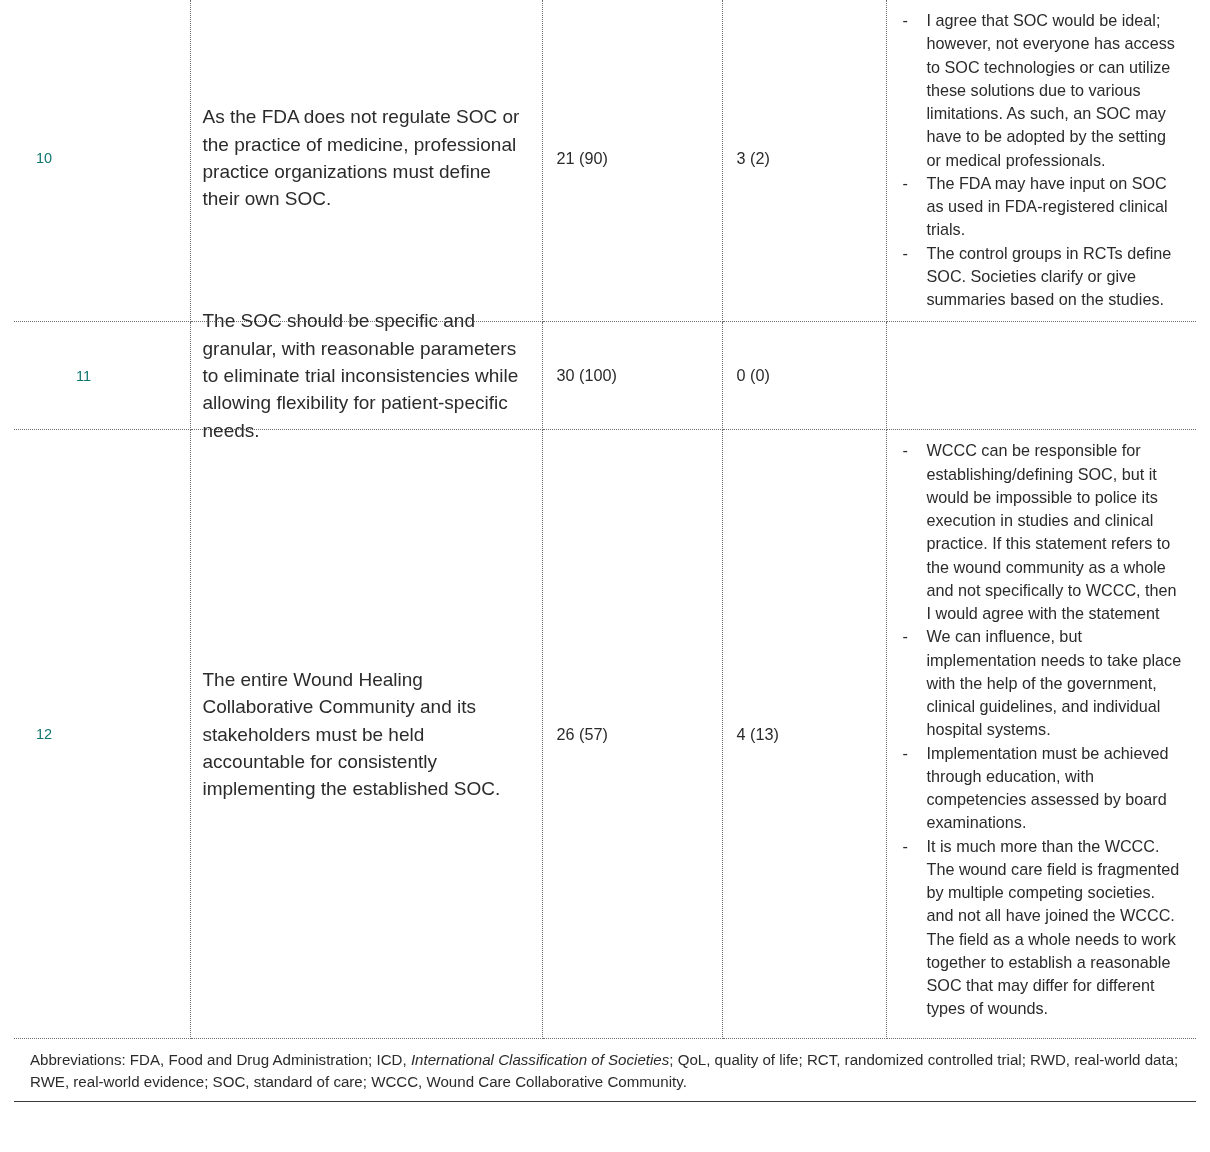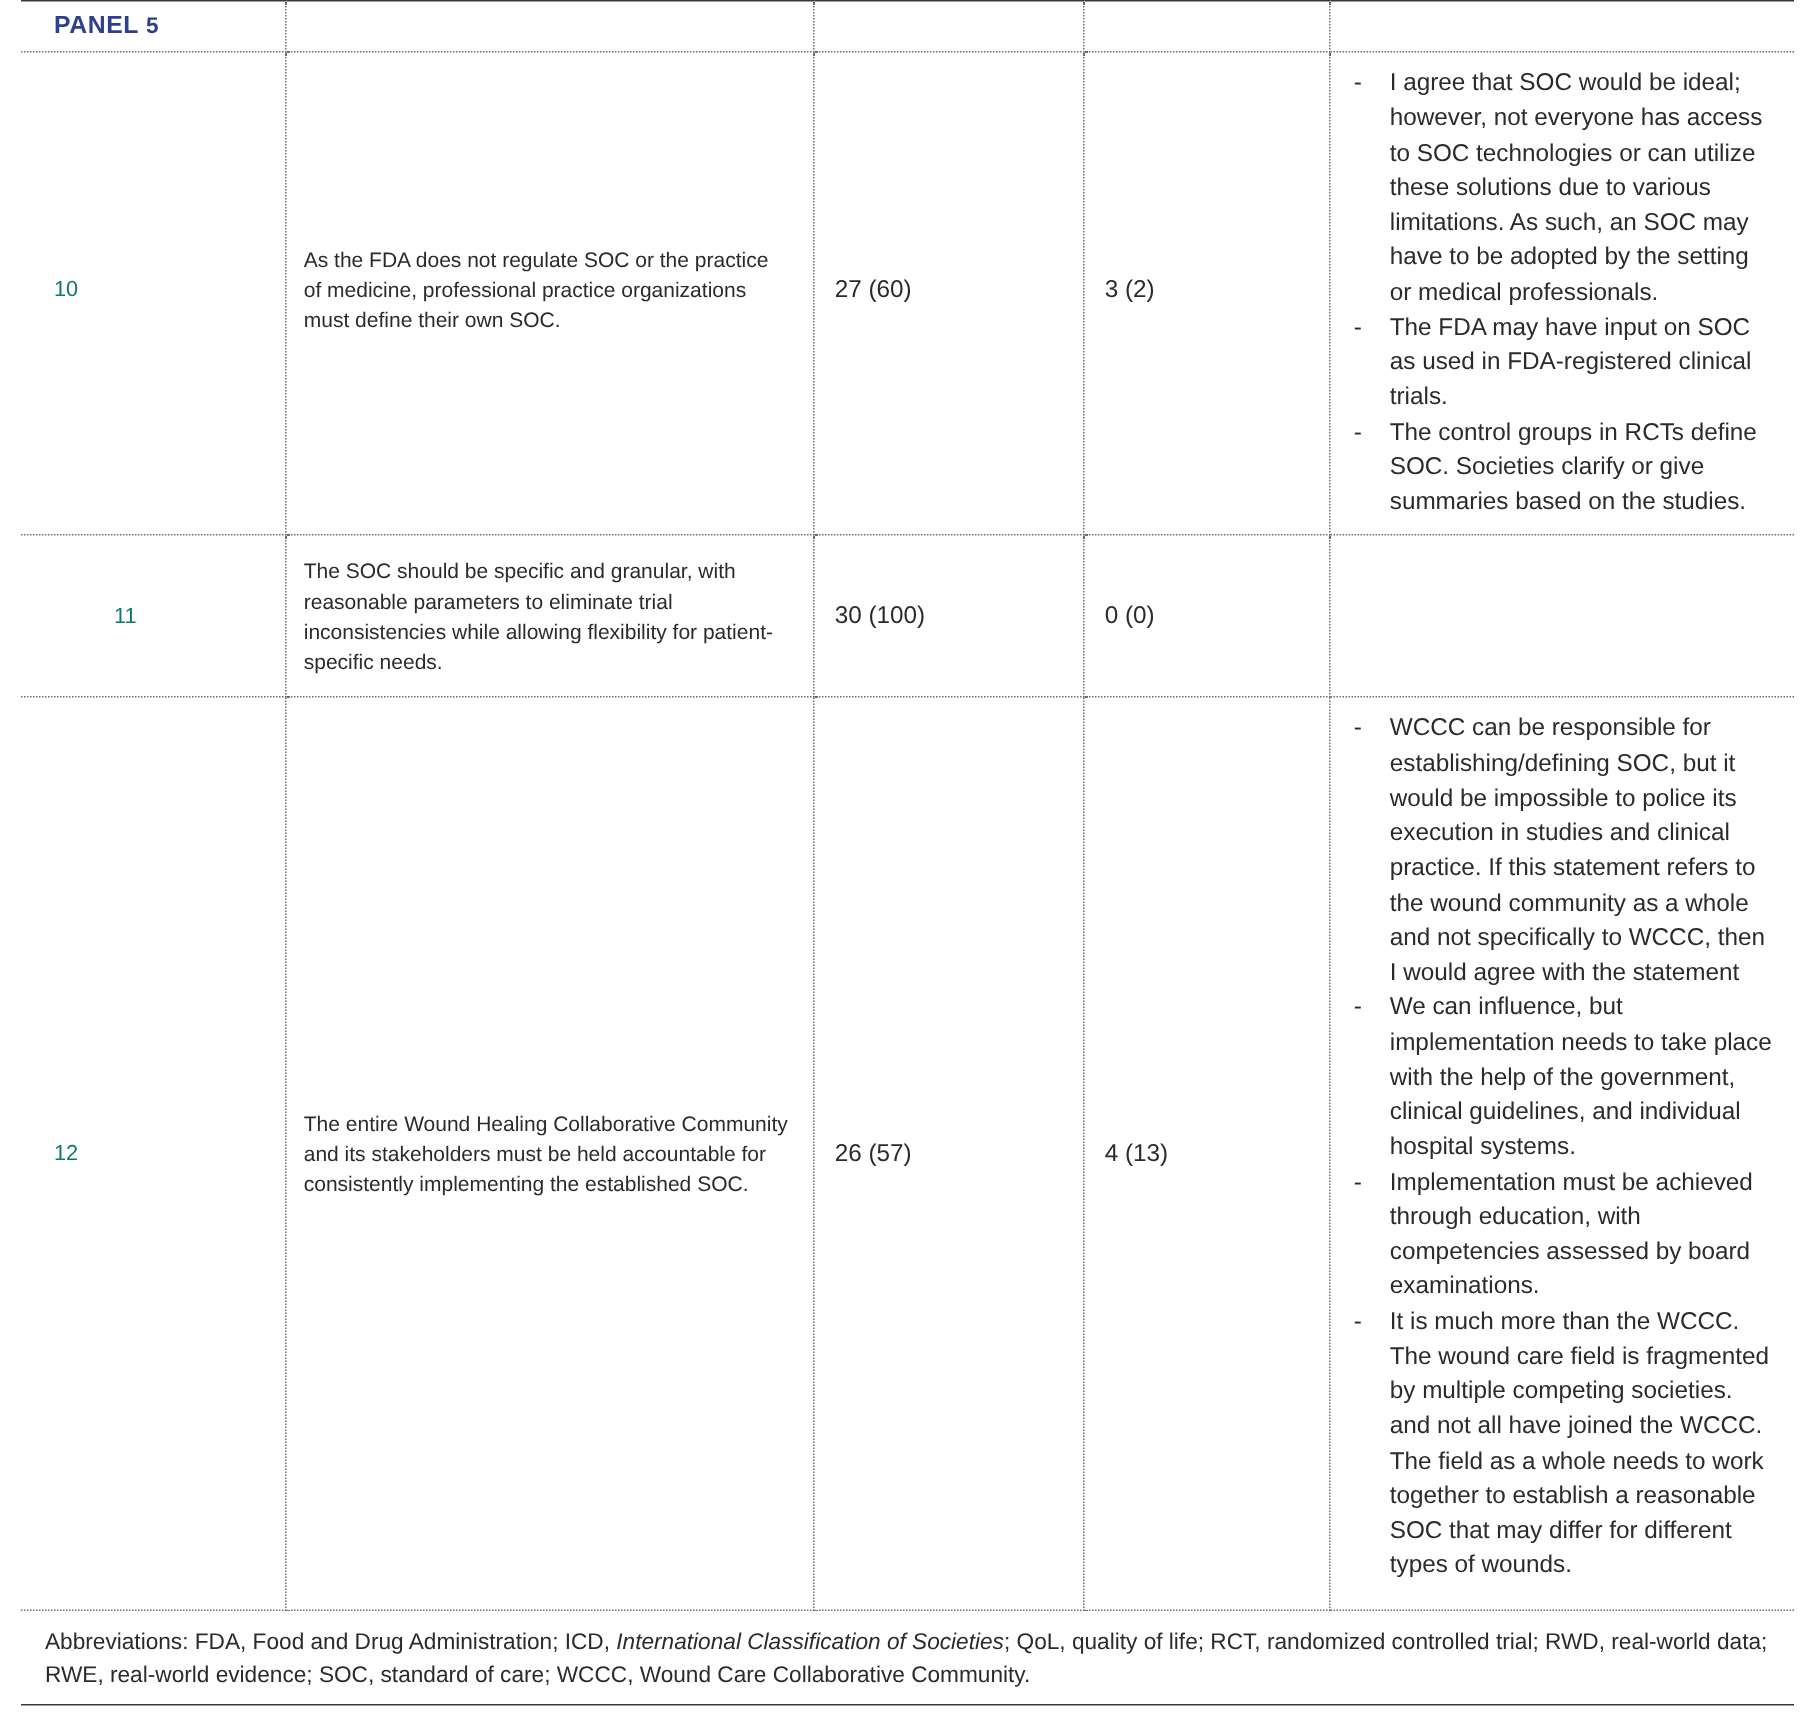--- a/index.html
+++ b/index.html
@@ -64,21 +64,21 @@
   }
 
   
   .cell-num {
     padding: 0 10px 0 22px;
     font-size: 14.5px;
     color: #0f766e;
   }
   .cell-stmt {
     padding: 0 14px 0 12px;
-    font-size: 14px;
+    font-size: 19px;
     line-height: 1.44;
     color: #2b2b2b;
   }
   .cell-val {
     padding: 0 10px 0 14px;
     font-size: 16.2px;
     color: #2b2b2b;
   }
   .cell-comments {
     padding: 9px 12px 10px 6px;
@@ -127,44 +127,35 @@
   <table class="panel-table">
     <colgroup>
       <col class="c-num">
         <col class="c-stmt">
         <col class="c-agree">
         <col class="c-dis">
         <col class="c-comm">
     </colgroup>
     <tbody>
 
-      <tr class="top-rule">
-        <td class="panel-head-cell">
-          <span class="panel-title"><span>PANEL</span> <span class="smallnum">5</span></span>
-        </td>
-        <td></td>
-        <td></td>
-        <td></td>
-        <td></td>
-      </tr>
 
       <tr style="height:316px;">
         <td class="cell-num">
           <div class="cellbox" style="height:316px;">
               <span>10</span>
             </div>
         </td>
         <td class="cell-stmt">
           <div class="cellbox" style="height:316px;">
               <span>As the FDA does not regulate SOC or the practice of medicine, professional practice organizations must define their own SOC.</span>
             </div>
         </td>
         <td class="cell-val">
           <div class="cellbox" style="height:316px;">
-              <span>27 (60)</span>
+              <span>21 (90)</span>
             </div>
         </td>
         <td class="cell-val">
           <div class="cellbox" style="height:316px;">
               <span>3 (2)</span>
             </div>
         </td>
         <td class="cell-comments">
           <ul class="bullets">
             <li><span class="dash">-</span><span>I agree that SOC would be ideal; however, not everyone has access to SOC technologies or can utilize these solutions due to various limitations. As such, an SOC may have to be adopted by the setting or medical professionals.</span></li>

